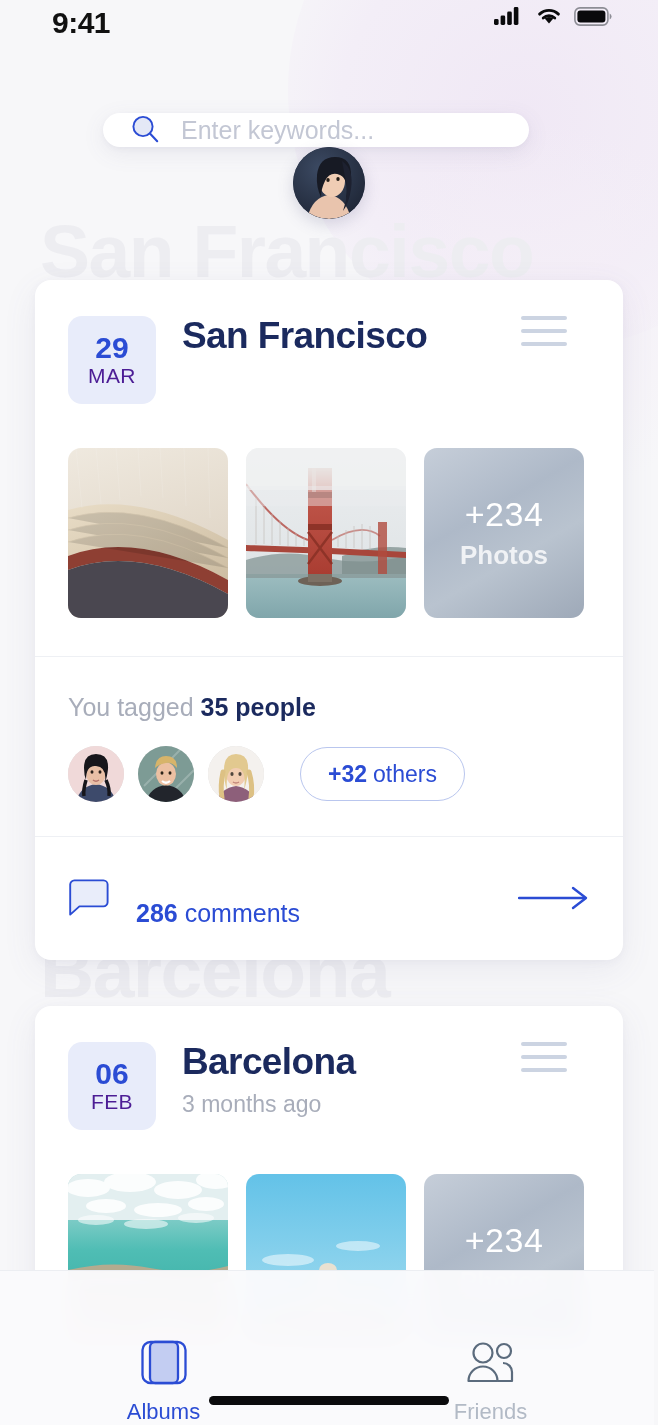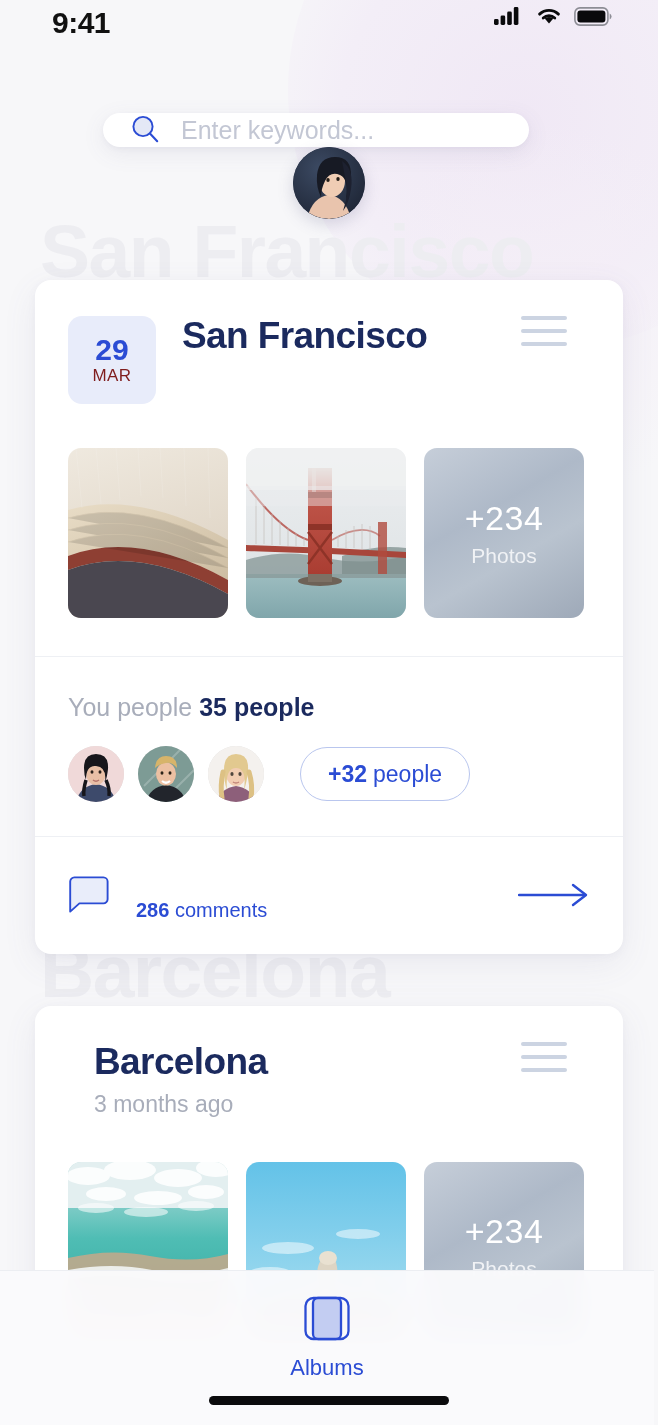--- a/index.html
+++ b/index.html
@@ -166,22 +166,22 @@
     justify-content: center;
     flex-shrink: 0;
   }
   .date-day {
     font-size: 30px;
     font-weight: bold;
     color: #2b4cd4;
     line-height: 1.05;
   }
   .date-mon {
-    font-size: 17px;
-    color: #7f1d1d;
+    font-size: 21px;
+    color: #4c1d95;
     line-height: 1.2;
     letter-spacing: 0.4px;
   }
   .head-text { flex: 1; margin-left: 26px; }
   .album-title {
     font-size: 37px;
     font-weight: bold;
     color: #1b2a5e;
     letter-spacing: -0.6px;
     line-height: 1.1;
@@ -229,23 +229,24 @@
     justify-content: center;
     background: linear-gradient(150deg, #c6ced9 0%, #aeb9c8 38%, #b9c3cf 62%, #9ea9b8 100%);
   }
   .thumb-more .more-count {
     font-size: 34px;
     color: #ffffff;
     font-weight: normal;
     letter-spacing: 0.5px;
   }
   .thumb-more .more-label {
-    font-size: 21px;
+    font-size: 26px;
     color: #f0f2f5;
     margin-top: 6px;
+    font-weight: bold;
   }
 
   
   .divider {
     height: 1px;
     background: #eef0f4;
     margin: 0;
   }
 
   
@@ -289,37 +290,37 @@
 
   
   .comments-row {
     display: flex;
     align-items: center;
     padding: 30px 33px 32px 33px;
   }
   .comment-icon { width: 42px; height: 38px; flex-shrink: 0; margin-right: 26px; }
   .comments-text {
     flex: 1;
-    font-size: 20px;
+    font-size: 25px;
     color: #2b4cd4;
     margin-top: 32px;
   }
   .comments-text b { font-weight: bold; }
   .arrow-icon { width: 72px; height: 26px; flex-shrink: 0; }
 
   
   .tab-bar {
     position: absolute;
     bottom: 0; left: 0; right: 4px;
     height: 155px;
     background: rgba(250,250,252,0.96);
     backdrop-filter: blur(12px);
     border-top: 1px solid #eceef2;
     display: flex;
-    align-items: flex-start;
+    align-items: flex-end;
     padding-top: 22px;
     z-index: 10;
   }
   .tab {
     flex: 1;
     display: flex;
     flex-direction: column;
     align-items: center;
   }
   .tab-icon { height: 52px; display: flex; align-items: center; justify-content: center; }
@@ -522,21 +523,21 @@
       <div class="thumb thumb-more">
         <div class="more-count">+234</div>
         <div class="more-label">Photos</div>
       </div>
     </div>
 
     <div class="divider"></div>
 
     <div class="tagged-section">
       <div class="tagged-line">
-        <span>You people </span><b>35 people</b>
+        <span>You tagged </span><b>35 people</b>
       </div>
       <div class="tag-row">
         <div class="tag-av">
           <svg viewBox="0 0 56 56">
             <rect width="56" height="56" fill="#f0d9d9"></rect>
             <path d="M8 56 q4 -16 20 -18 q16 2 20 18 Z" fill="#3d4a6b"></path>
             <ellipse cx="28" cy="27" rx="10" ry="12" fill="#e8bfa6"></ellipse>
             <path d="M16 22 q0 -14 12 -14 q13 0 12 15 q-1 9 -3 13 q2 -15 -9 -16 q-10 -1 -10 14 q-2 -5 -2 -12 Z" fill="#17161b"></path>
             <path d="M18 34 q-3 10 -2 16 M38 34 q4 9 3 16" stroke="#17161b" stroke-width="3.5" fill="none"></path>
             <ellipse cx="24" cy="26" rx="1.5" ry="1.8" fill="#2a211c"></ellipse>
@@ -567,21 +568,21 @@
             <ellipse cx="28" cy="28" rx="10" ry="12" fill="#f2cdb2"></ellipse>
             <path d="M16 24 q0 -16 12 -16 q13 0 12 16 q-1 12 -4 20 q3 -22 -8 -22 q-11 0 -9 22 q-3 -8 -3 -20 Z" fill="#e2c98f"></path>
             <path d="M15 26 q-3 14 -1 26 M41 26 q4 13 2 26" stroke="#ddc184" stroke-width="5" fill="none" stroke-linecap="round"></path>
             <ellipse cx="24" cy="28" rx="1.6" ry="1.9" fill="#50463d"></ellipse>
             <ellipse cx="32" cy="28" rx="1.6" ry="1.9" fill="#50463d"></ellipse>
             <path d="M25 36 q3 2 6 0" stroke="#c08478" stroke-width="1.5" fill="none"></path>
           </svg>
         </div>
         <div class="others-pill">
           <b>+32</b>
-            <span>people</span>
+            <span>others</span>
         </div>
       </div>
     </div>
 
     <div class="divider"></div>
 
     <div class="comments-row">
       <span class="comment-icon">
         <svg width="42" height="38" viewBox="0 0 42 38">
           <path d="M2.2 5.6 a4.2 4.2 0 0 1 4.2 -4.2 h29 a4.2 4.2 0 0 1 4.2 4.2 v17.6 a4.2 4.2 0 0 1 -4.2 4.2 h-24 l-9.2 8.2 Z" fill="#e9edfa" stroke="#2b4cd4" stroke-width="1.9" stroke-linejoin="round"></path>
@@ -597,20 +598,24 @@
         </svg>
       </span>
     </div>
   </div>
 
   <div class="watermark wm-2">Barcelona</div>
 
   <div class="card card-2">
 
     <div class="card-head">
+      <div class="date-badge">
+        <div class="date-day">06</div>
+        <div class="date-mon">FEB</div>
+      </div>
       <div class="head-text">
         <div class="album-title">Barcelona</div>
         <div class="album-sub">3 months ago</div>
       </div>
       <div class="menu-icon">
         <span></span>
         <span></span>
         <span></span>
       </div>
     </div>
@@ -708,16 +713,27 @@
       <span class="tab-icon">
         <svg width="52" height="50" viewBox="0 0 52 50">
           <rect x="4.5" y="4" width="43" height="41" rx="8" fill="none" stroke="#2b4cd4" stroke-width="2.3"></rect>
           <rect x="12" y="4" width="28" height="41" rx="5" fill="#c3cdf2" stroke="#2b4cd4" stroke-width="2.3"></rect>
         </svg>
       </span>
       <span class="tab-label active">Albums</span>
     </div>
 
 
+    <div class="tab">
+      <span class="tab-icon">
+        <svg width="52" height="44" viewBox="0 0 52 44">
+          <circle cx="18" cy="12" r="9.5" fill="none" stroke="#5b6b7d" stroke-width="2.2"></circle>
+          <path d="M3.5 40 a14.5 14.5 0 0 1 29 0 Z" fill="none" stroke="#5b6b7d" stroke-width="2.2" stroke-linejoin="round"></path>
+          <circle cx="39" cy="10" r="7" fill="none" stroke="#5b6b7d" stroke-width="2.2"></circle>
+          <path d="M33 40 h14 v-9 a9 9 0 0 0 -9 -9" fill="none" stroke="#5b6b7d" stroke-width="2.2" stroke-linejoin="round"></path>
+        </svg>
+      </span>
+      <span class="tab-label">Friends</span>
+    </div>
   </div>
 
   <div class="home-indicator"></div>
 </div>
 
 </body></html>

